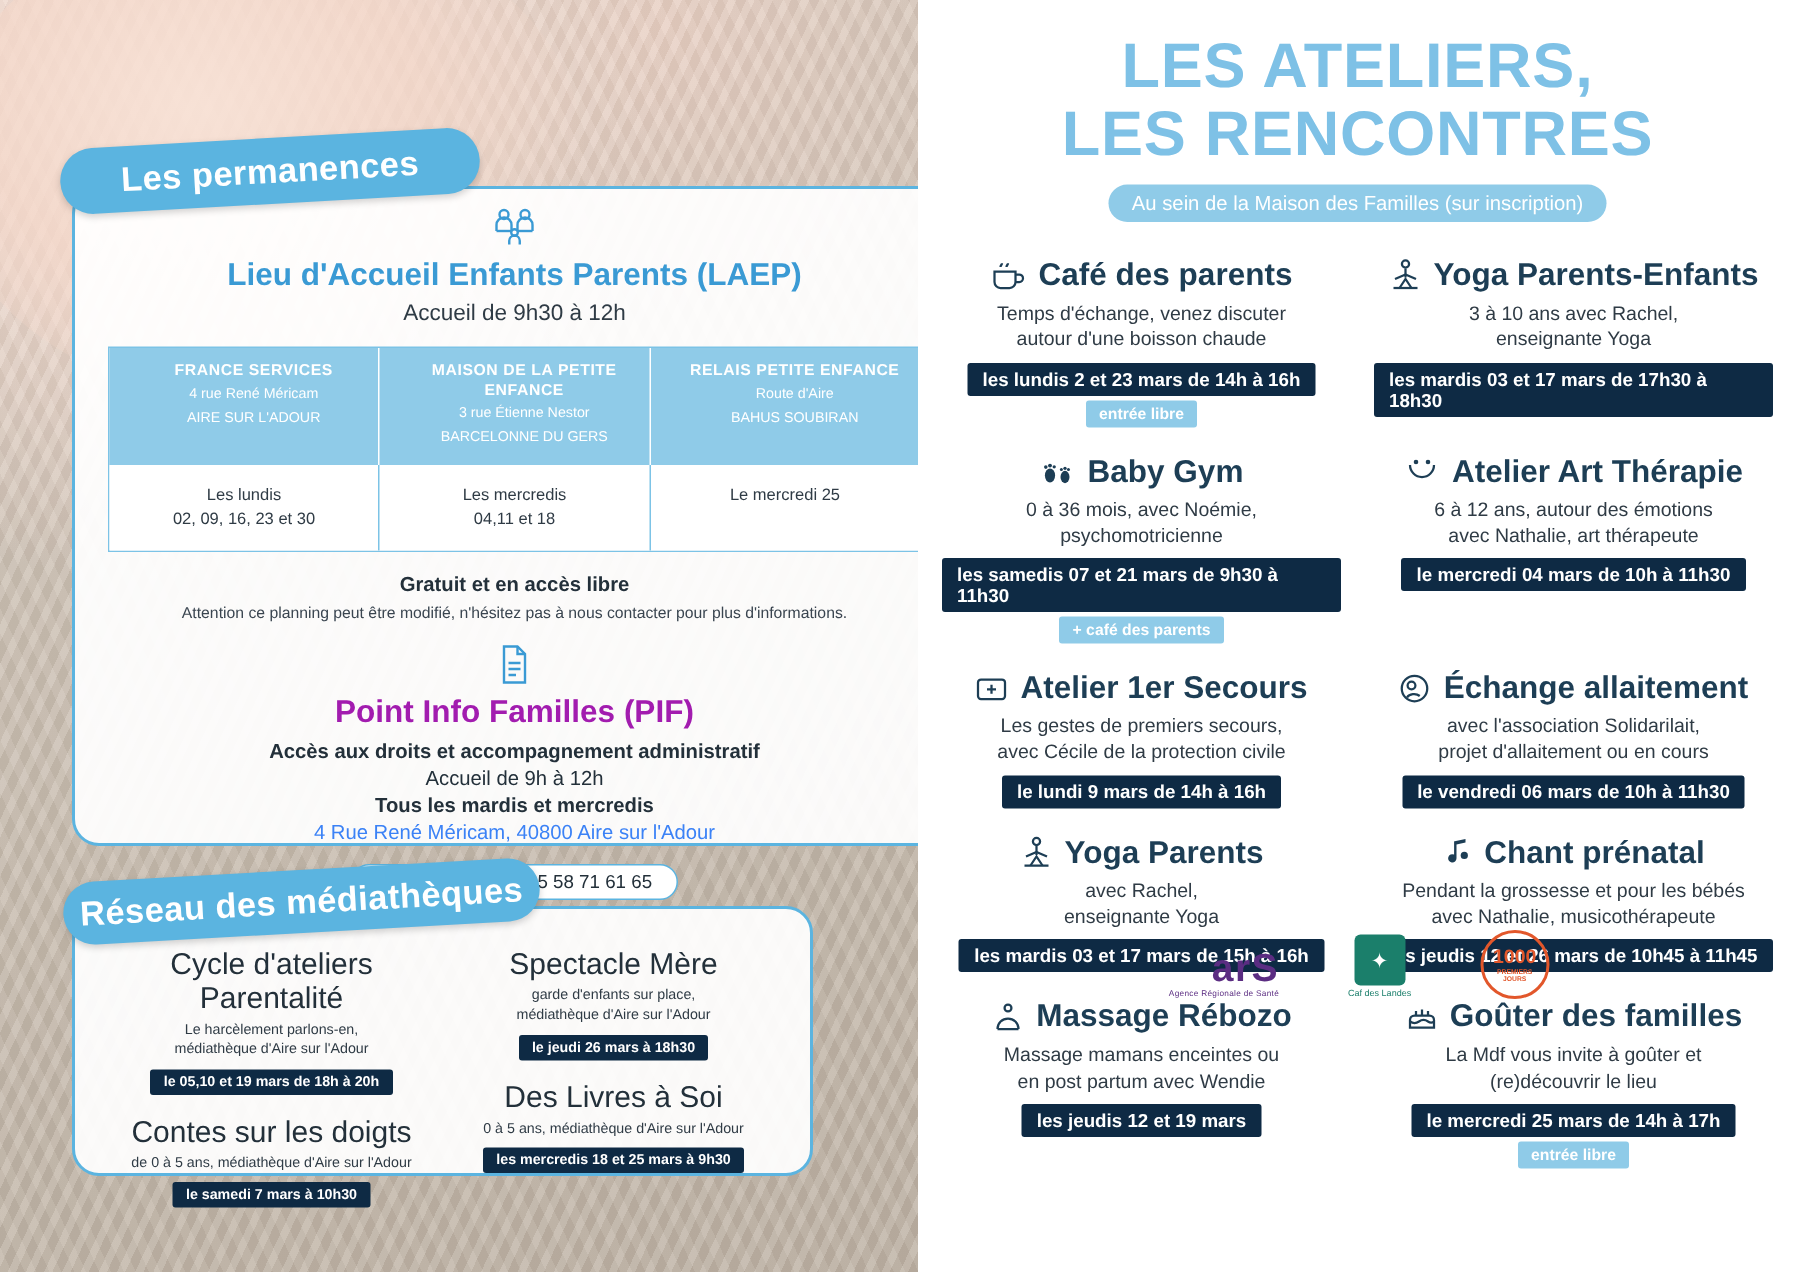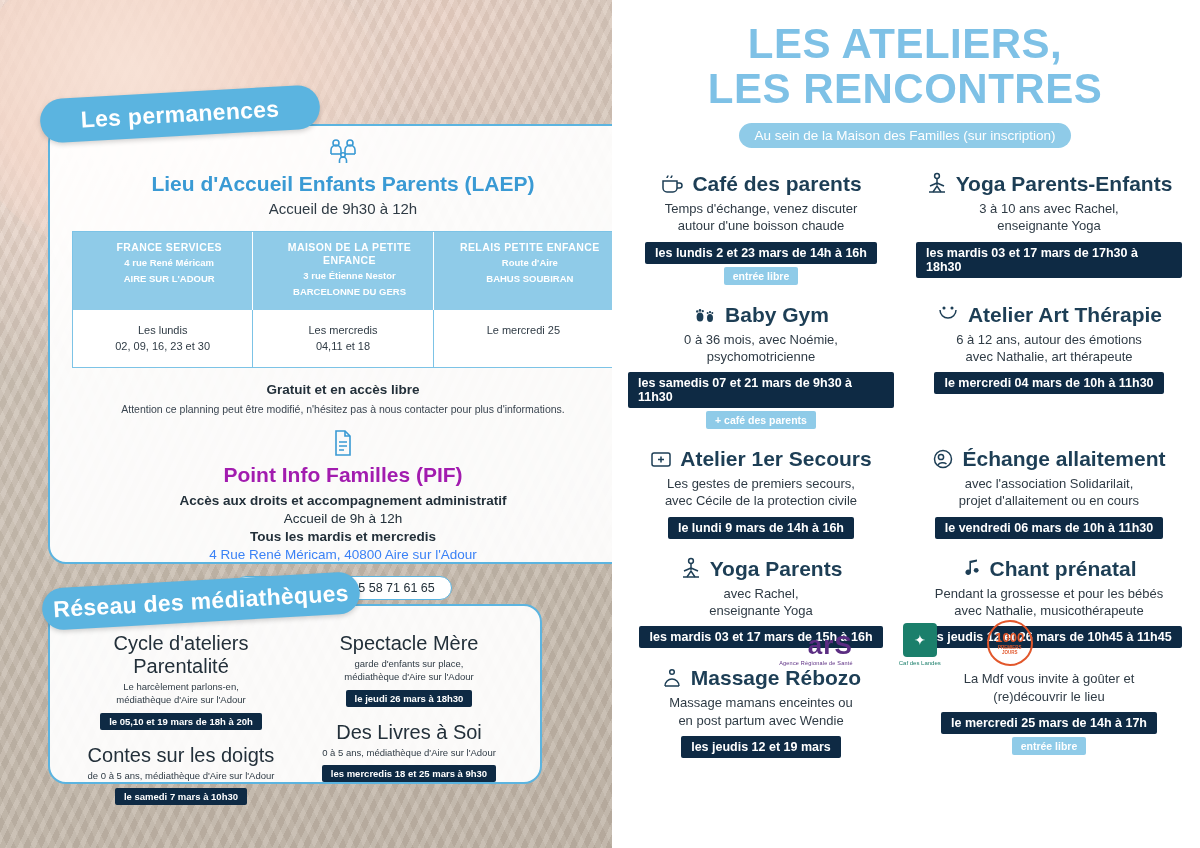--- a/index.html
+++ b/index.html
@@ -80,21 +80,21 @@
   
   .tbl { margin:14px 22px 0 22px; border:1px solid #7cc3e6; }
   .tbl-head { display:flex; background:#8fcbe8; }
   .tbl-head > div {
     flex:1; padding:9px 6px 11px 6px; text-align:center; color:#ffffff;
     border-right:1px solid #ffffff;
     margin-left:13px;
   }
   .tbl-head > div:last-child { border-right:none; }
   .th-t { font-size:10.5px; font-weight:700; letter-spacing:.4px; line-height:1.25; }
-  .th-s { font-size:9.5px; line-height:1.35; margin-top:3px; font-weight:700;}
+  .th-s { font-size:9.5px; line-height:1.35; margin-top:3px; font-weight:400;}
   .tbl-body { display:flex; background:#ffffff; }
   .tbl-body > div {
     flex:1; padding:12px 6px; text-align:center; color:#2f3b45;
     border-right:1px solid #7cc3e6; font-size:11px; line-height:1.5;
   }
   .tbl-body > div:last-child { border-right:none; }
 
   .free-line { text-align:center; font-size:13.5px; font-weight:700; color:#23303a; margin-top:14px; }
   .note-line { text-align:center; font-size:10.5px; color:#3a4550; margin-top:6px; padding:0 24px; }
 
@@ -441,20 +441,30 @@
                 <path d="M4 19h14"></path>
             </svg>
           </span>
           <span class="act-title">Massage Rébozo</span>
         </div>
         <div class="act-desc">Massage mamans enceintes ou<br>en post partum avec Wendie</div>
         <div class="act-chip">les jeudis 12 et 19 mars</div>
       </div>
 
       <div class="act">
+        <div class="act-head">
+          <span class="act-icon">
+            <svg width="22" height="22" viewBox="0 0 22 22" fill="none" stroke="#1d3e55" stroke-width="1.5">
+              <path d="M3 18h16v-5a3 3 0 0 0-3-3H6a3 3 0 0 0-3 3z"></path>
+                <path d="M7 10V7M11 10V6M15 10V7"></path>
+                <path d="M3 14c2 1.4 4 1.4 6 0s4-1.4 6 0 3 .8 4 .2"></path>
+            </svg>
+          </span>
+          <span class="act-title">Goûter des familles</span>
+        </div>
         <div class="act-desc">La Mdf vous invite à goûter et<br>(re)découvrir le lieu</div>
         <div class="act-chip">le mercredi 25 mars de 14h à 17h</div>
         <div class="act-chip2">entrée libre</div>
       </div>
 
     </div>
 
     <div class="logos">
       <div class="logo-ars">
         <div class="big">arS</div>

